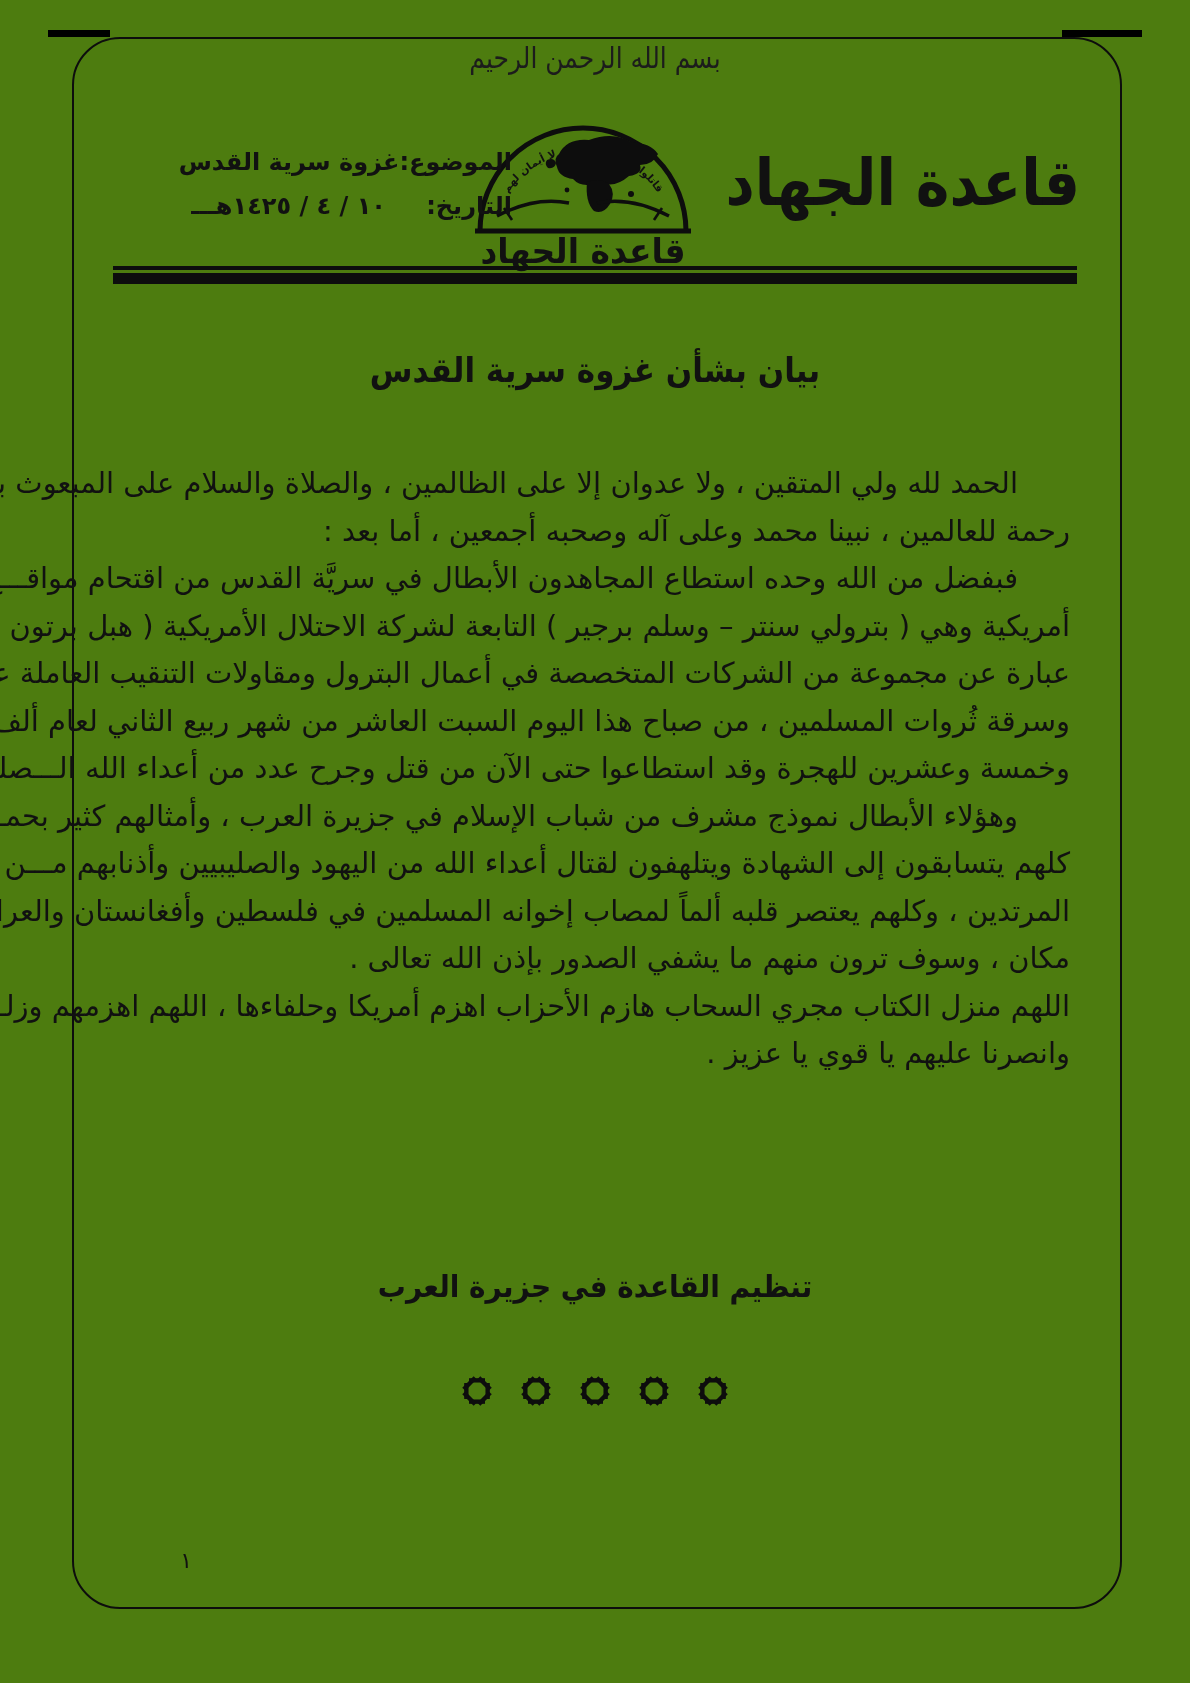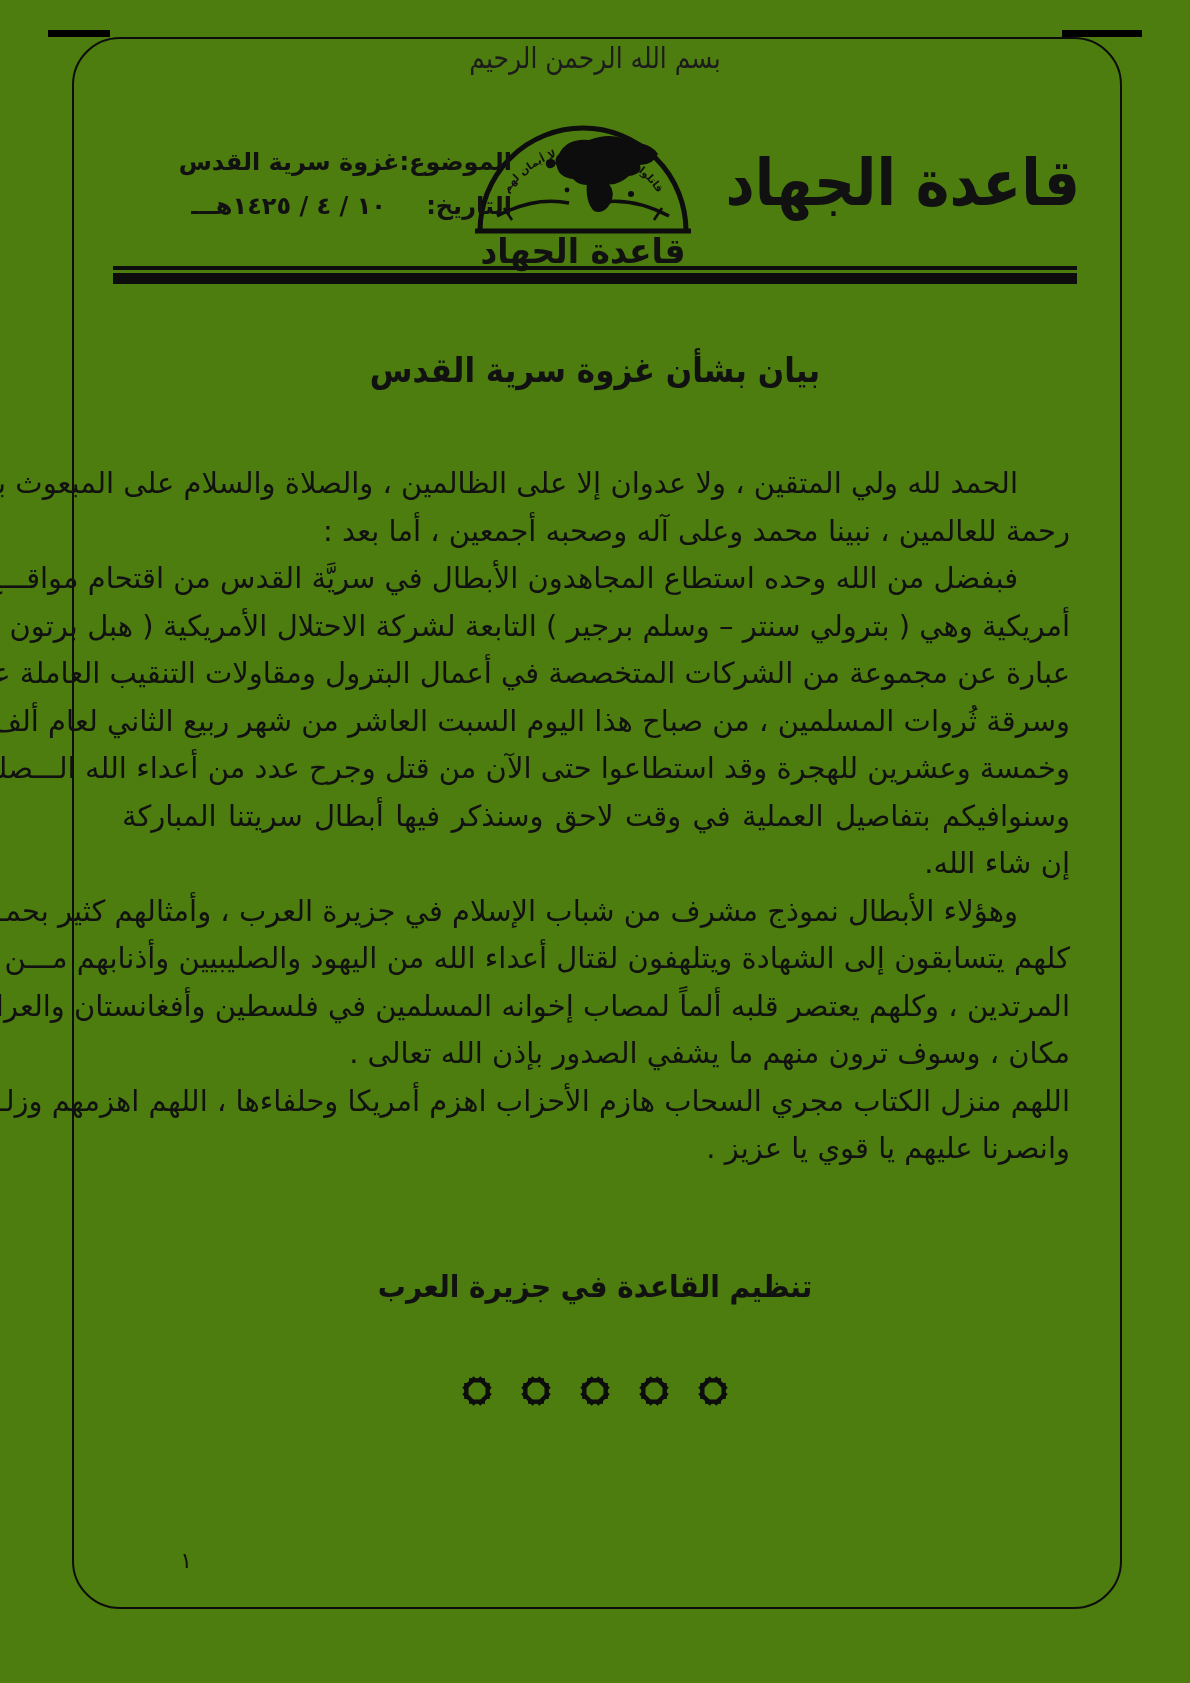--- a/index.html
+++ b/index.html
@@ -129,21 +129,20 @@
   <div class="doc-title">بيان بشأن غزوة سرية القدس</div>
 
   <div class="body-text">
       <div class="line indent">الحمد لله ولي المتقين ، ولا عدوان إلا على الظالمين ، والصلاة والسلام على المبعوث بالـــسيف</div>
       <div class="line last">رحمة للعالمين ، نبينا محمد وعلى آله وصحبه أجمعين ، أما بعد :</div>
       <div class="line indent">فبفضل من الله وحده استطاع المجاهدون الأبطال في سريَّة القدس من اقتحام مواقـــع شـــركات</div>
       <div class="line">أمريكية وهي ( بترولي سنتر – وسلم برجير ) التابعة لشركة الاحتلال الأمريكية ( هبل برتون ) وهي</div>
       <div class="line">عبارة عن مجموعة من الشركات المتخصصة في أعمال البترول ومقاولات التنقيب العاملة على نهـــب</div>
       <div class="line">وسرقة ثُروات المسلمين ، من صباح هذا اليوم السبت العاشر من شهر ربيع الثاني لعام ألف وأربعمائة</div>
       <div class="line">وخمسة وعشرين للهجرة  وقد استطاعوا حتى الآن من قتل وجرح عدد من أعداء الله الـــصليبيين ،</div>
-      <div class="line last">وسنوافيكم بتفاصيل العملية في وقت لاحق وسنذكر فيها أبطال سريتنا المباركة إن شاء الله.</div>
       <div class="line indent">وهؤلاء الأبطال نموذج مشرف من شباب الإسلام في جزيرة العرب ، وأمثالهم كثير بحمـــد الله</div>
       <div class="line">كلهم يتسابقون إلى الشهادة ويتلهفون لقتال أعداء الله من اليهود والصليبيين وأذنابهم مـــن الحكـــام</div>
       <div class="line">المرتدين ، وكلهم يعتصر قلبه ألماً لمصاب إخوانه المسلمين في فلسطين وأفغانستان والعراق وفي كـــل</div>
       <div class="line last">مكان ، وسوف ترون منهم ما يشفي الصدور بإذن الله تعالى .</div>
       <div class="line">اللهم منزل الكتاب مجري السحاب هازم الأحزاب اهزم أمريكا وحلفاءها ، اللهم اهزمهم وزلـــزلهم</div>
       <div class="line last">وانصرنا عليهم يا قوي يا عزيز .</div>
     </div>
 
   <div class="signature">تنظيم القاعدة في جزيرة العرب</div>
 

